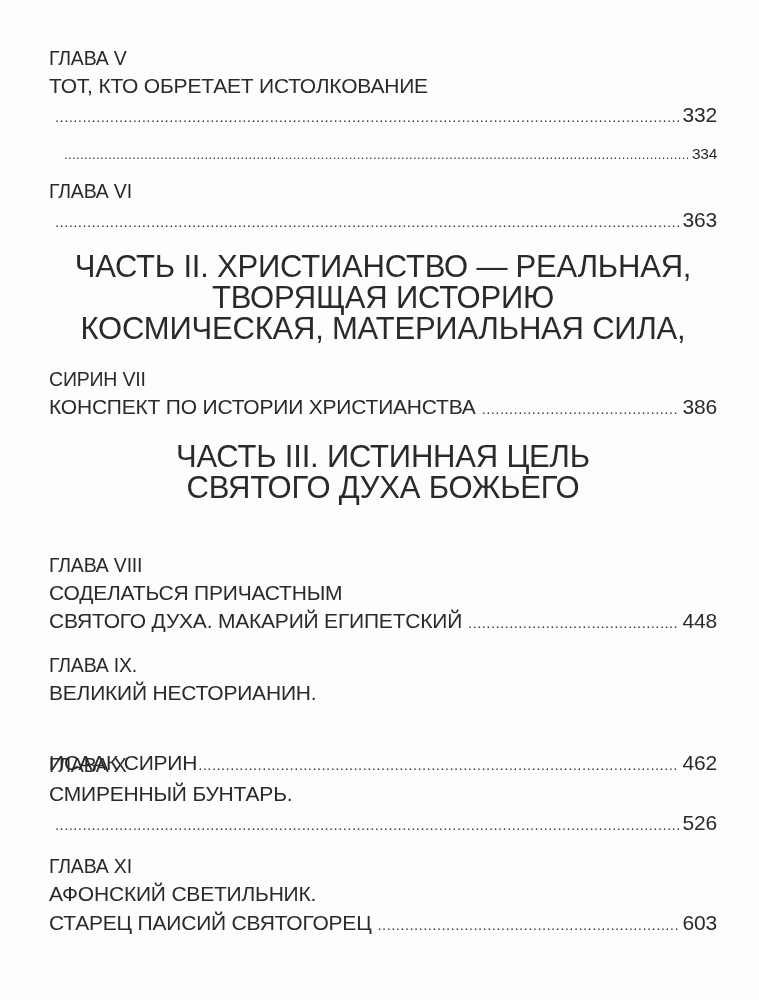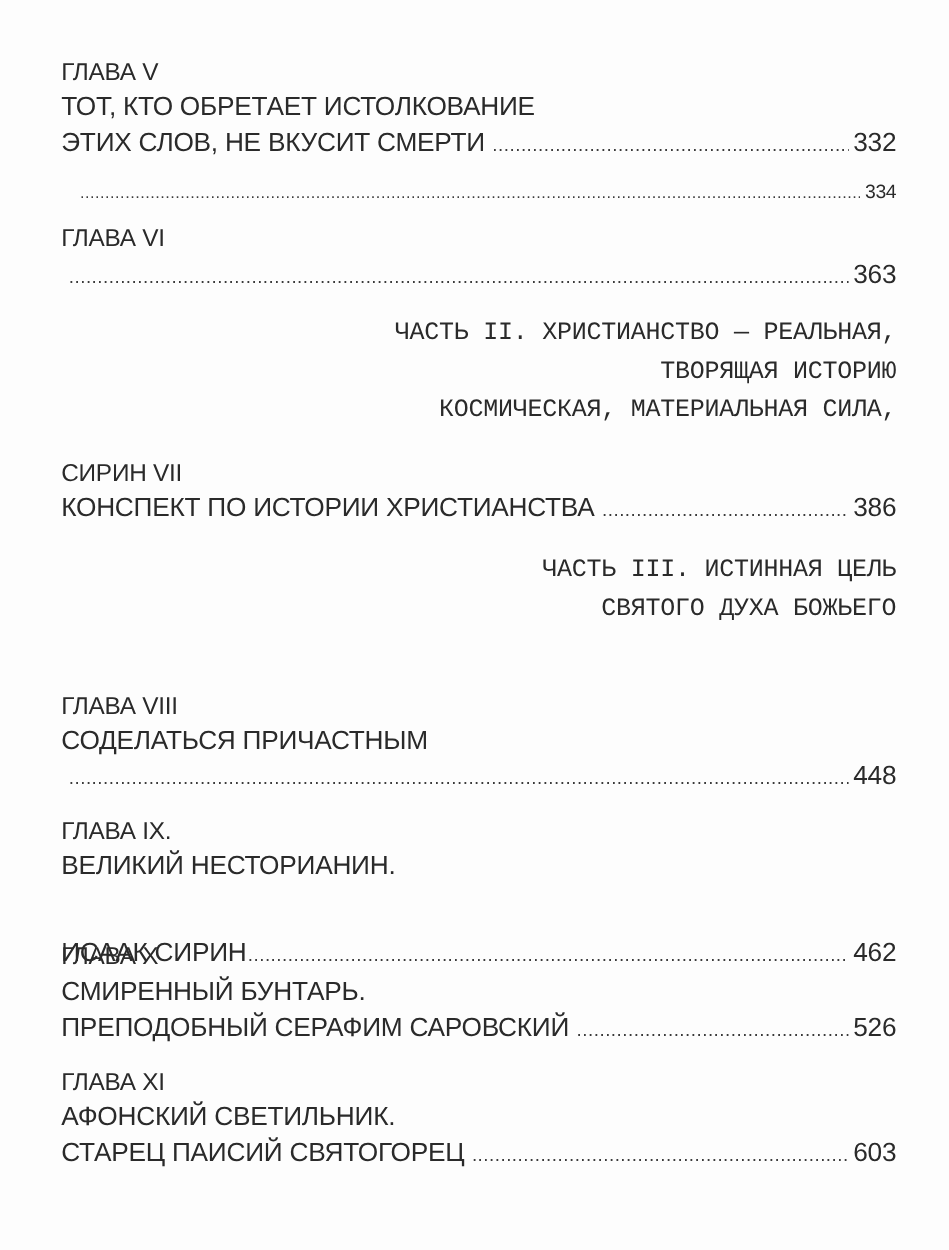--- a/index.html
+++ b/index.html
@@ -64,37 +64,35 @@
       letter-spacing: -0.3px;
     }
     .sub .dots {
       margin-left: 1px;
       font-size: 13px;
     }
     .part {
       position: absolute;
       left: 0;
       width: 668px;
-      text-align: right;
-      font-size: 20px;
+      text-align: center;
+      font-size: 31px;
       line-height: 31px;
       letter-spacing: -0.2px;
-      font-family: Liberation Mono, monospace;
     }
     .part div { white-space: nowrap; }
   </style>
 </head>
 <body>
 
 <div class="page">
 
   <div class="line chapter-label" style="top:45px">ГЛАВА V</div>
   <div class="line" style="top:73px">ТОТ, КТО ОБРЕТАЕТ ИСТОЛКОВАНИЕ</div>
   <div class="line leader-line" style="top:102px">
-    <span class="txt">ЭТИХ СЛОВ, НЕ ВКУСИТ СМЕРТИ</span>
     <span class="dots"></span>
     <span class="pg">332</span>
   </div>
   <div class="line leader-line sub" style="top:141px">
     <span class="dots"></span>
     <span class="pg">334</span>
   </div>
 
   <div class="line chapter-label" style="top:178px">ГЛАВА VI</div>
   <div class="line leader-line" style="top:207px">
@@ -116,36 +114,36 @@
   </div>
 
   <div class="part" style="top:441px">
     <div>ЧАСТЬ III. ИСТИННАЯ ЦЕЛЬ</div>
     <div>СВЯТОГО ДУХА БОЖЬЕГО</div>
   </div>
 
   <div class="line chapter-label" style="top:552px">ГЛАВА VIII</div>
   <div class="line" style="top:580px">СОДЕЛАТЬСЯ ПРИЧАСТНЫМ</div>
   <div class="line leader-line" style="top:608px">
+    <span class="txt">СВЯТОГО ДУХА. МАКАРИЙ ЕГИПЕТСКИЙ</span>
     <span class="dots"></span>
     <span class="pg">448</span>
   </div>
 
   <div class="line chapter-label" style="top:652px">ГЛАВА IX.</div>
   <div class="line" style="top:680px">ВЕЛИКИЙ НЕСТОРИАНИН.</div>
   <div class="line leader-line" style="top:750px">
     <span class="txt">ИСААК СИРИН</span>
     <span class="dots tight"></span>
     <span class="pg">462</span>
   </div>
 
   <div class="line chapter-label" style="top:752px">ГЛАВА X</div>
   <div class="line" style="top:781px">СМИРЕННЫЙ БУНТАРЬ.</div>
   <div class="line leader-line" style="top:810px">
-    <span class="txt">ПРЕПОДОБНЫЙ СЕРАФИМ САРОВСКИЙ</span>
     <span class="dots"></span>
     <span class="pg">526</span>
   </div>
 
   <div class="line chapter-label" style="top:853px">ГЛАВА XI</div>
   <div class="line" style="top:881px">АФОНСКИЙ СВЕТИЛЬНИК.</div>
   <div class="line leader-line" style="top:910px">
     <span class="txt">СТАРЕЦ ПАИСИЙ СВЯТОГОРЕЦ</span>
     <span class="dots"></span>
     <span class="pg">603</span>

